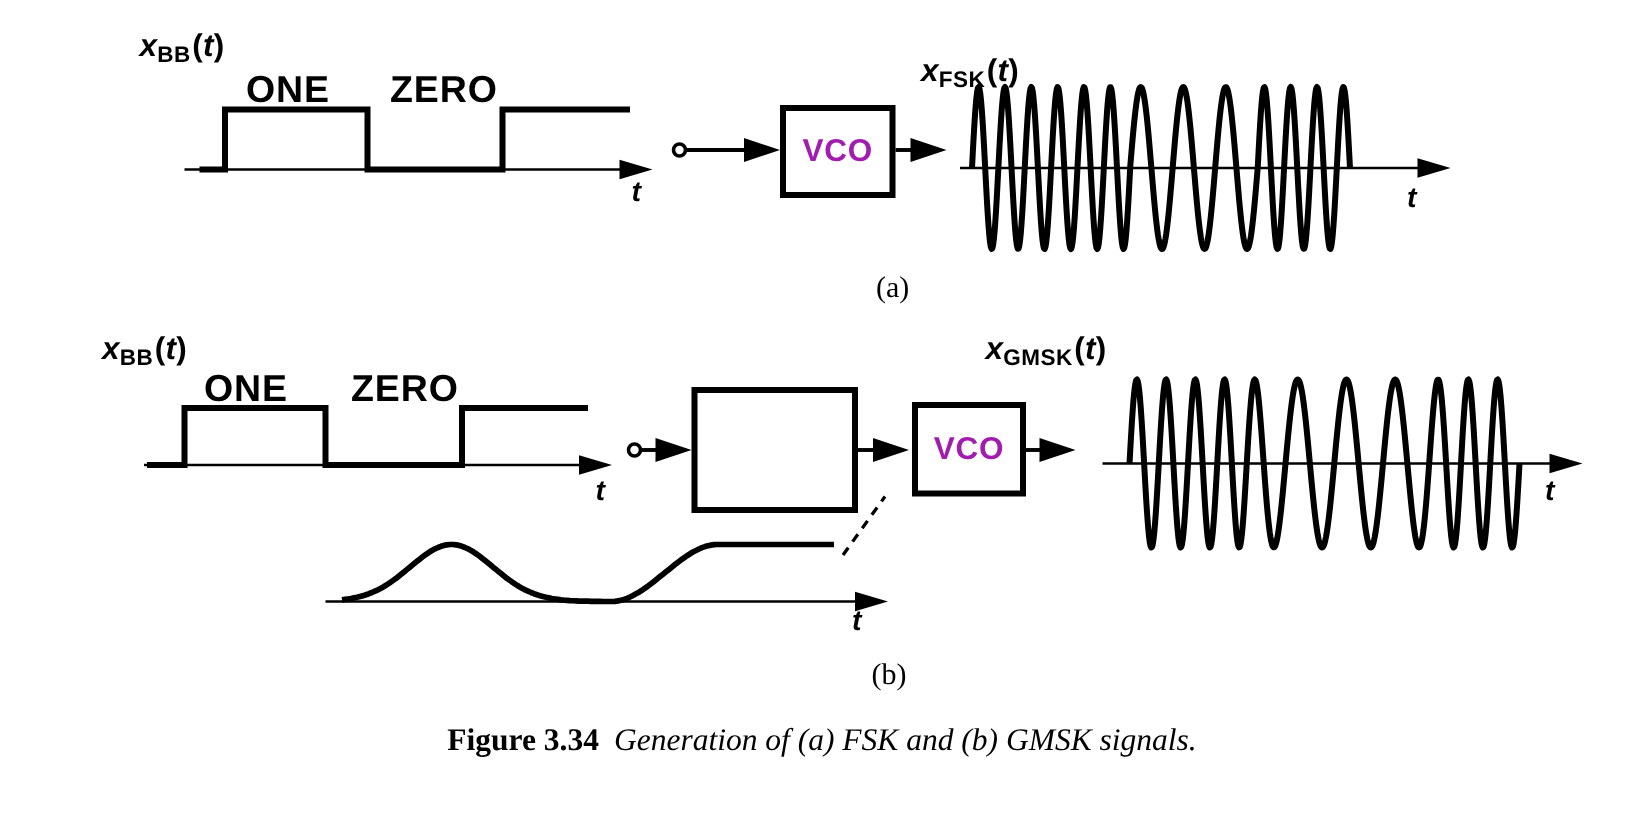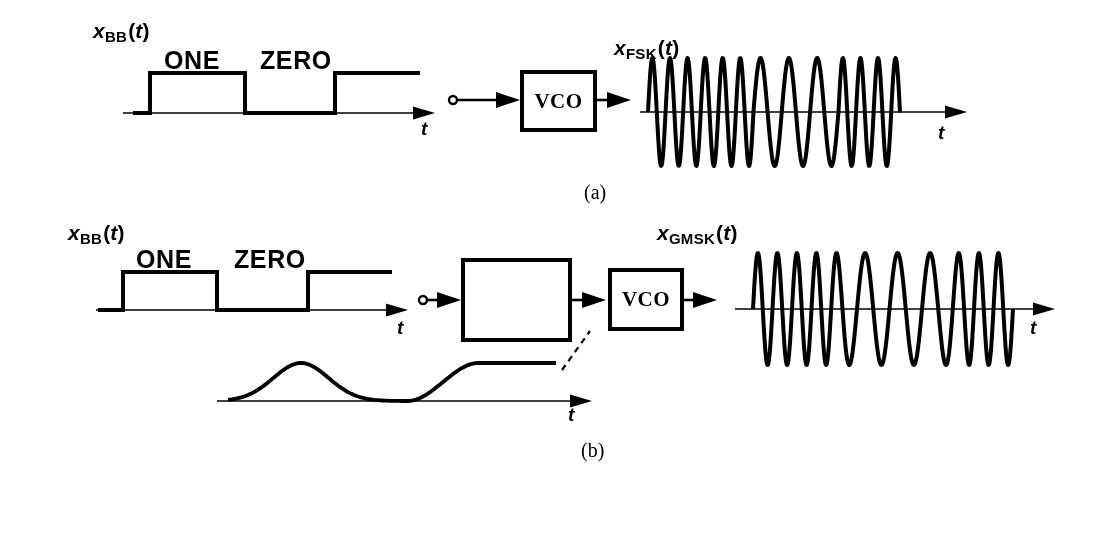--- a/index.html
+++ b/index.html
@@ -7,21 +7,21 @@
          font-family:"Liberation Sans",sans-serif;overflow:hidden;color:#000;}
   svg.canvas{position:absolute;left:0;top:0;}
   .lbl{position:absolute;white-space:nowrap;color:#000;}
   .bits{font-weight:bold;font-size:25px;letter-spacing:.6px;}
   .sig{font-weight:bold;font-size:21px;letter-spacing:.2px;}
   .sig .it{font-style:italic;}
   .sig .sub{font-size:15px;display:inline-block;transform:translateY(4px);letter-spacing:.3px;}
   .sig .par{padding-left:1px;}
   .taxis{font-weight:bold;font-style:italic;font-size:19px;}
   .boxlbl{position:absolute;display:flex;flex-direction:column;align-items:center;
-          justify-content:center;text-align:right;font-weight:bold;color:#000000;font-family:Liberation Serif, serif;}
+          justify-content:center;text-align:right;font-weight:bold;color:#a21caf;}
   .vcolbl{font-size:21px;letter-spacing:.5px;}
   .gausslbl{font-size:20px;line-height:25px;letter-spacing:.2px;}
   .marker{font-family:"Liberation Serif",serif;font-size:20px;}
   .caption{position:absolute;left:0;right:0;top:481px;text-align:center;
            font-family:"Liberation Serif",serif;font-size:21px;color:#000;}
   .caption .num{font-weight:bold;}
   .caption .txt{font-style:italic;margin-left:10px;}
 </style>
 </head>
 <body>
@@ -85,14 +85,17 @@
 
   <div class="boxlbl vcolbl" style="left:610px;top:270px;width:72px;height:59px">VCO</div>
 
   <div class="lbl sig" style="left:657px;top:221px"><span class="it">x</span><span class="sub">GMSK</span><span class="par">(</span><span class="it">t</span><span>)</span></div>
 
   <div class="lbl taxis" style="left:568px;top:404px">t</div>
   <div class="lbl taxis" style="left:1030px;top:317px">t</div>
 
   <div class="lbl marker" style="left:581px;top:439px">(b)</div>
 
+  <div class="caption">
+    <span class="num">Figure 3.34</span><span class="txt">Generation of (a) FSK and (b) GMSK signals.</span>
+  </div>
 
 </div>
 
 </body></html>

